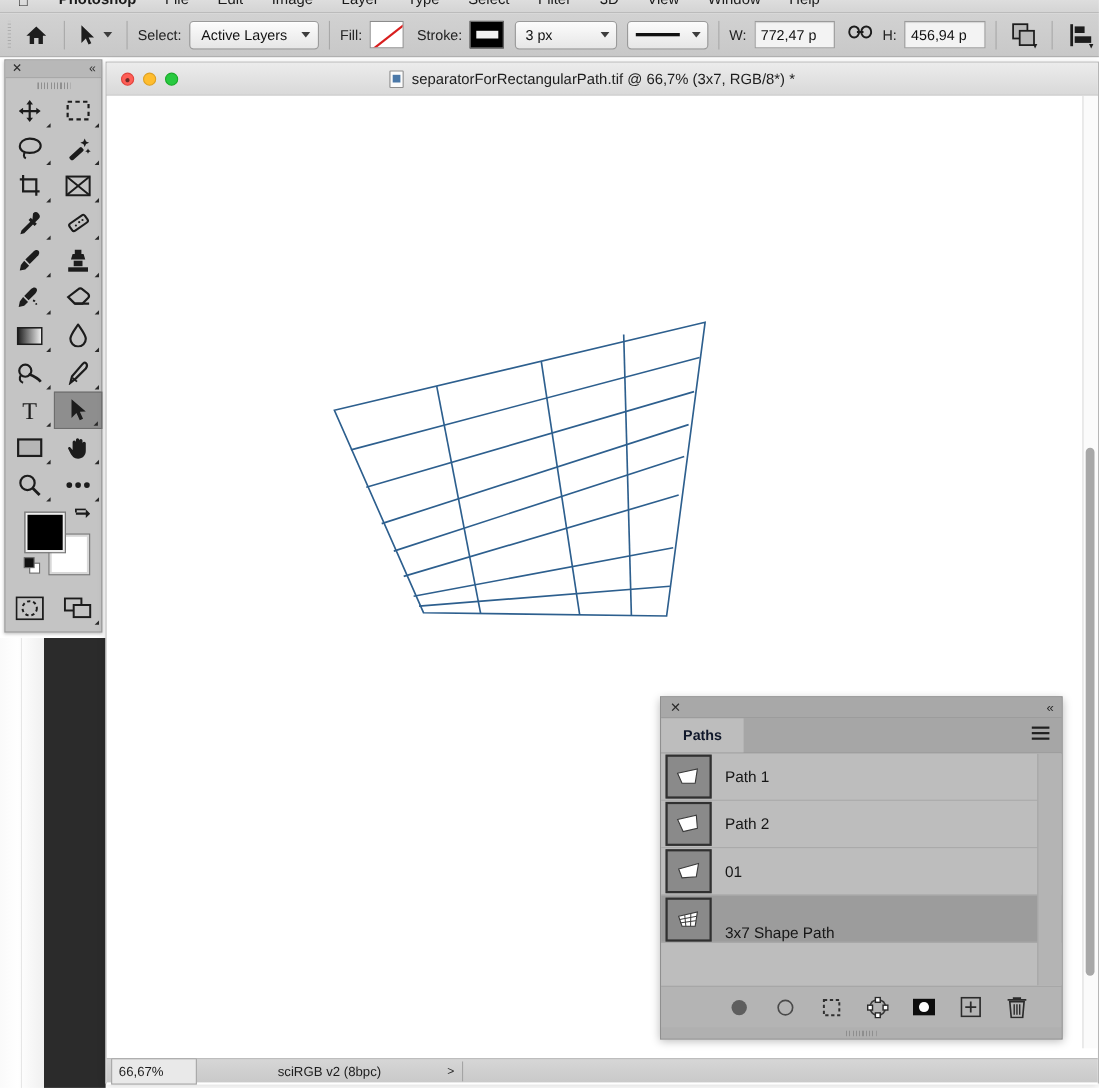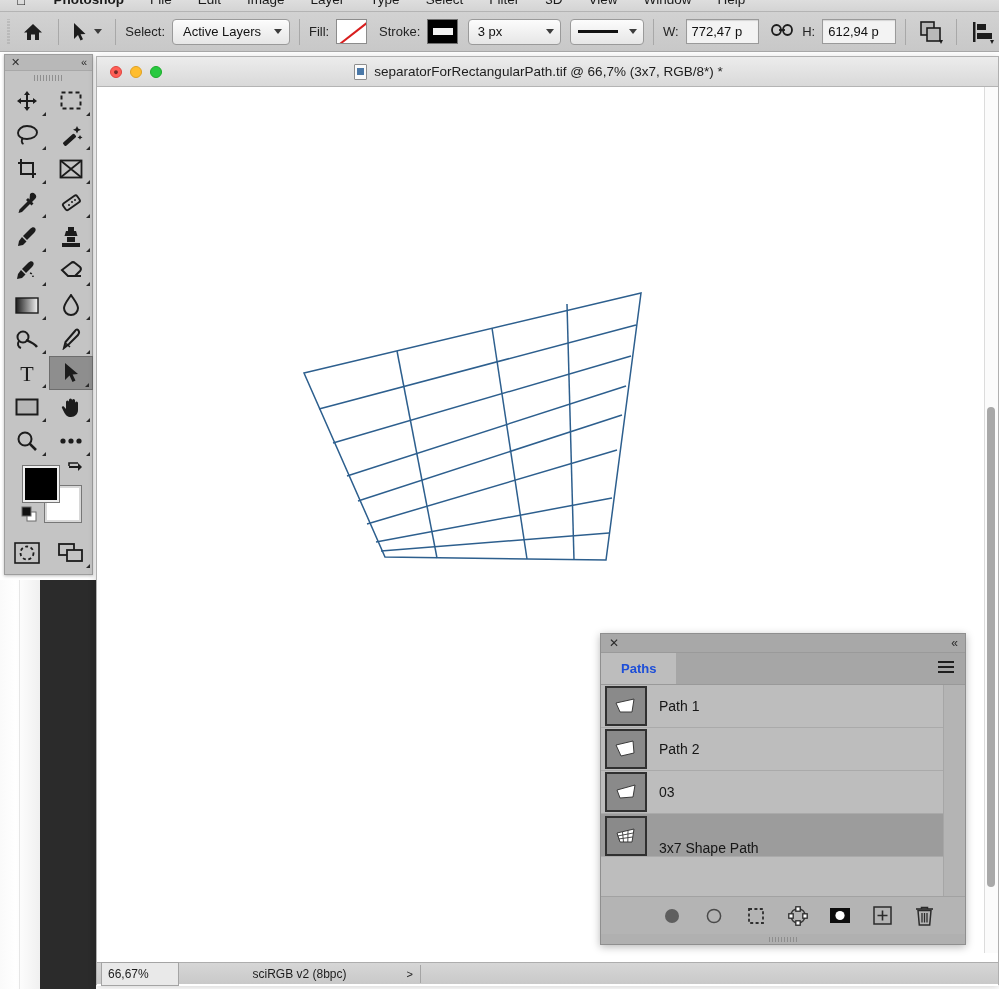--- a/index.html
+++ b/index.html
@@ -161,21 +161,21 @@
     background:#b4b4b4; border:1px solid #8f8f8f;
     box-shadow: 0 2px 8px rgba(0,0,0,.28);
     display:flex; flex-direction:column;
   }
   .pp-head { height: 19px; background:#a8a8a8; display:flex; align-items:center;
      justify-content:space-between; padding: 0 8px; border-bottom:1px solid #9a9a9a; }
   .pp-head .x { font-size:12px; color:#2b2b2b; line-height:1; }
   .pp-head .cc { font-size:12px; color:#2b2b2b; line-height:1; letter-spacing:-1px; }
   .pp-tabs { height: 32px; background:#a6a6a6; display:flex; align-items:stretch; position:relative;
      border-bottom:1px solid #999; }
-  .pp-tab { padding: 0 20px; display:flex; align-items:center; font-size: 13px; font-weight:bold; color:#1d4ed8; }
+  .pp-tab { padding: 0 20px; display:flex; align-items:center; font-size: 13px; font-weight:bold; color:#0f172a; }
   .pp-tab.active { background:#bdbdbd; }
   .pp-menu { position:absolute; right:10px; top:50%; transform:translateY(-50%); }
   .pp-list { flex:1; background:#bdbdbd; overflow:hidden; position:relative; }
   .pp-row { height: 43px; display:flex; align-items:center; gap: 12px; padding-left: 4px;
      border-bottom:1px solid #aaa; }
   .pp-row.selected { background:#9c9c9c;align-items:flex-end; }
   .pp-thumb { width: 42px; height: 40px; background:#8a8a8a; border:2px solid #303030; flex:0 0 auto;
      display:flex; align-items:center; justify-content:center; }
   .pp-name { font-size: 14px; color:#161616; }
   .pp-scroll { position:absolute; right:0; top:0; width: 22px; height: 100%; background:#b4b4b4;
@@ -265,21 +265,21 @@
     <div>
       <svg width="22" height="14" viewBox="0 0 22 14" aria-hidden="true">
         <path d="M8 7 h6" stroke="#1c1c1c" stroke-width="1.8" fill="none"></path>
         <rect x="1" y="2" width="9" height="10" rx="5" stroke="#1c1c1c" stroke-width="1.8" fill="none"></rect>
         <rect x="12" y="2" width="9" height="10" rx="5" stroke="#1c1c1c" stroke-width="1.8" fill="none"></rect>
       </svg>
     </div>
     <div style="width:10px"></div>
 
     <span class="ob-label">H:</span>
-    <div class="ob-num">612,94 p</div>
+    <div class="ob-num">456,94 p</div>
 
     <div class="ob-sep"></div>
 
     <div class="ob-iconbtn">
       <svg width="26" height="26" viewBox="0 0 26 26" aria-hidden="true">
         <rect x="3" y="3" width="13" height="13" fill="#b9b9b9" stroke="#1d1d1d" stroke-width="1.6"></rect>
         <rect x="9" y="9" width="13" height="13" fill="#b9b9b9" stroke="#1d1d1d" stroke-width="1.6"></rect>
         <path d="M21 21 l4 0 l-2 4 z" fill="#1d1d1d"></path>
       </svg>
     </div>
@@ -594,21 +594,21 @@
         </div>
         <span class="pp-name">Path 2</span>
       </div>
 
       <div class="pp-row">
         <div class="pp-thumb">
           <svg width="26" height="20" viewBox="0 0 26 20">
               <path d="M4 8 L22 3 L20 15 L7 16 Z" fill="#ffffff" stroke="#3a3a3a" stroke-width="1"></path>
             </svg>
         </div>
-        <span class="pp-name">03</span>
+        <span class="pp-name">01</span>
       </div>
 
       <div class="pp-row selected">
         <div class="pp-thumb">
           <svg width="26" height="20" viewBox="0 0 26 20">
             <path d="M4 7 L21 3 L19 16 L7 16 Z" fill="#ffffff" stroke="#3a3a3a" stroke-width="1"></path>
             <g stroke="#3a3a3a" stroke-width=".9">
               <path d="M9.5 6 L10.5 16"></path>
                 <path d="M15 4.7 L14.8 16"></path>
               <path d="M4.5 10 L20.2 7"></path>

